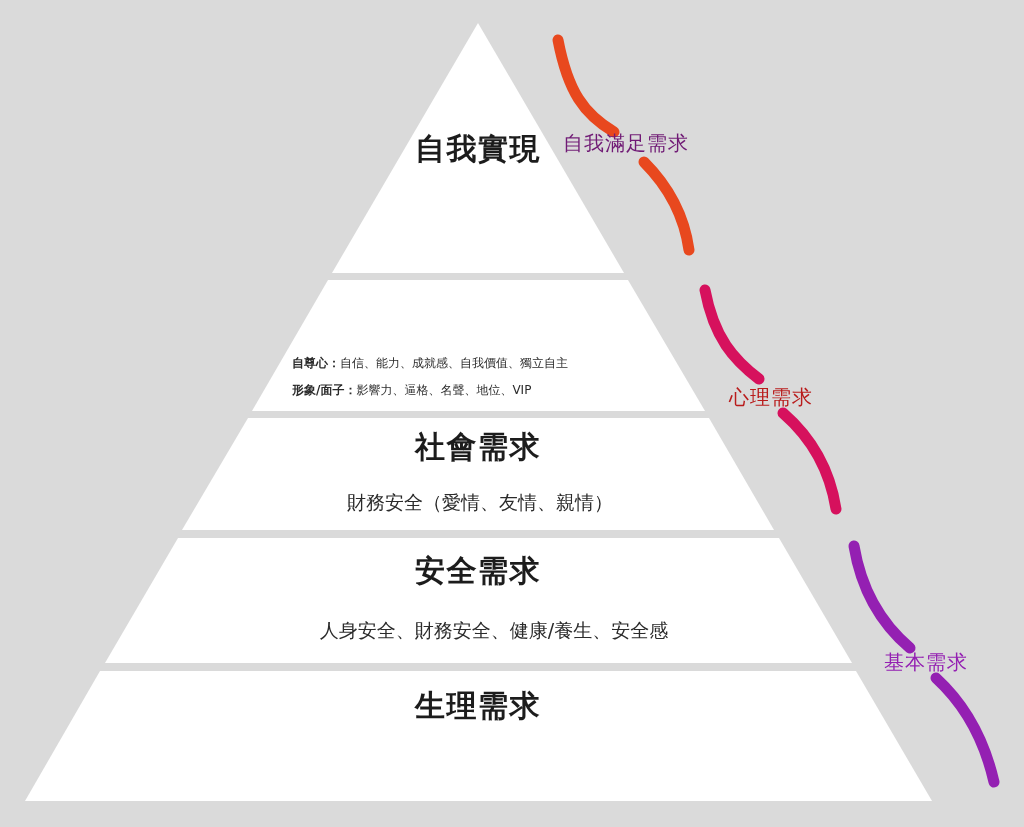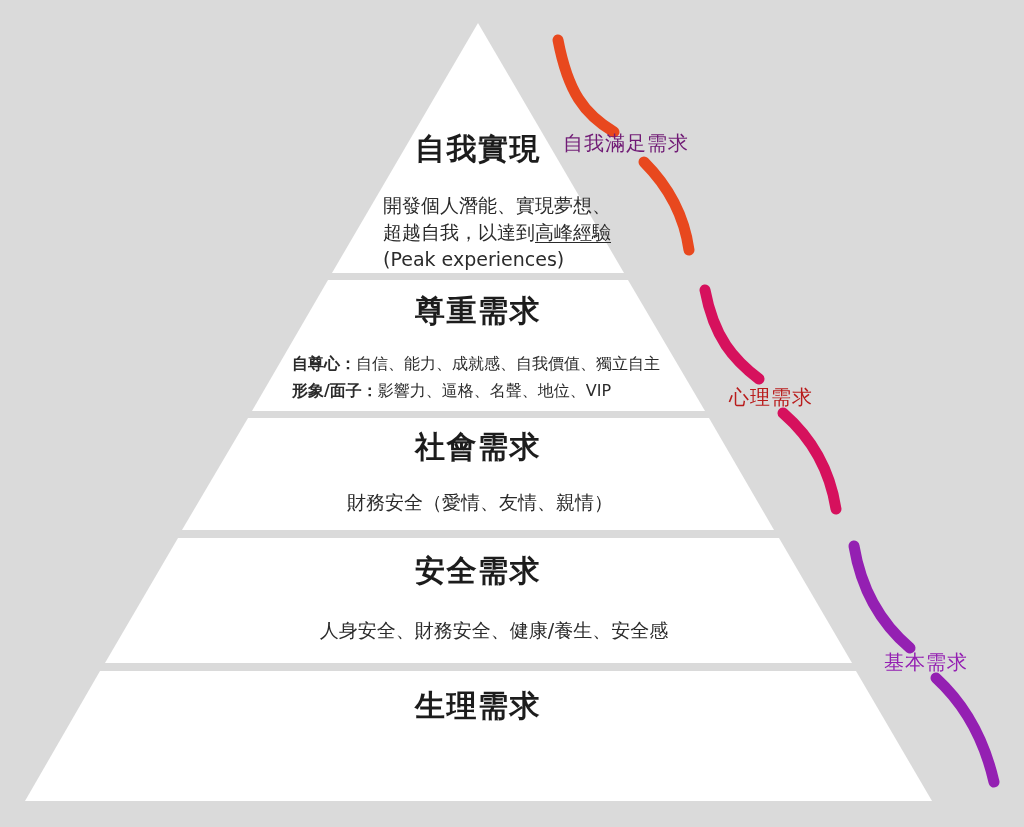--- a/index.html
+++ b/index.html
@@ -65,34 +65,22 @@
     <path d="M644,162 C668,186 684,214 689,250" fill="none" stroke-width="11" stroke-linecap="round" stroke="#E8481E"></path>
 
     <path d="M705,290 C714,338 734,360 759,379" fill="none" stroke-width="11" stroke-linecap="round" stroke="#D6115D"></path>
     <path d="M783,413 C806,433 829,464 836,509" fill="none" stroke-width="11" stroke-linecap="round" stroke="#D6115D"></path>
 
     <path d="M854,546 C862,594 884,626 910,648" fill="none" stroke-width="11" stroke-linecap="round" stroke="#9420B2"></path>
     <path d="M936,678 C960,700 983,734 994,782" fill="none" stroke-width="11" stroke-linecap="round" stroke="#9420B2"></path>
   </svg>
 
   <div class="level-title" style="top:133px">自我實現</div>
-  <div class="desc" style="left:383px; top:192px">
-    <div>
-      <span>開發個人潛能、實現夢想、</span>
-    </div>
-    <div>
-      <span>超越自我，以達到</span><span class="u">高峰經驗</span>
-    </div>
-    <div>
-      <span>(Peak experiences)</span>
-    </div>
-  </div>
 
-  <div class="level-title" style="top:295px">尊重需求</div>
-  <div class="desc" style="left:292px; top:350px; font-size:16px">
+  <div class="desc" style="left:292px; top:350px; font-size:12px">
     <div>
       <span class="b">自尊心：</span><span>自信、能力、成就感、自我價值、獨立自主</span>
     </div>
     <div>
       <span class="b">形象/面子：</span><span>影響力、逼格、名聲、地位、VIP</span>
     </div>
   </div>
 
   <div class="level-title" style="top:431px">社會需求</div>
   <div class="desc centered" style="top:489px">財務安全（愛情、友情、親情）</div>

